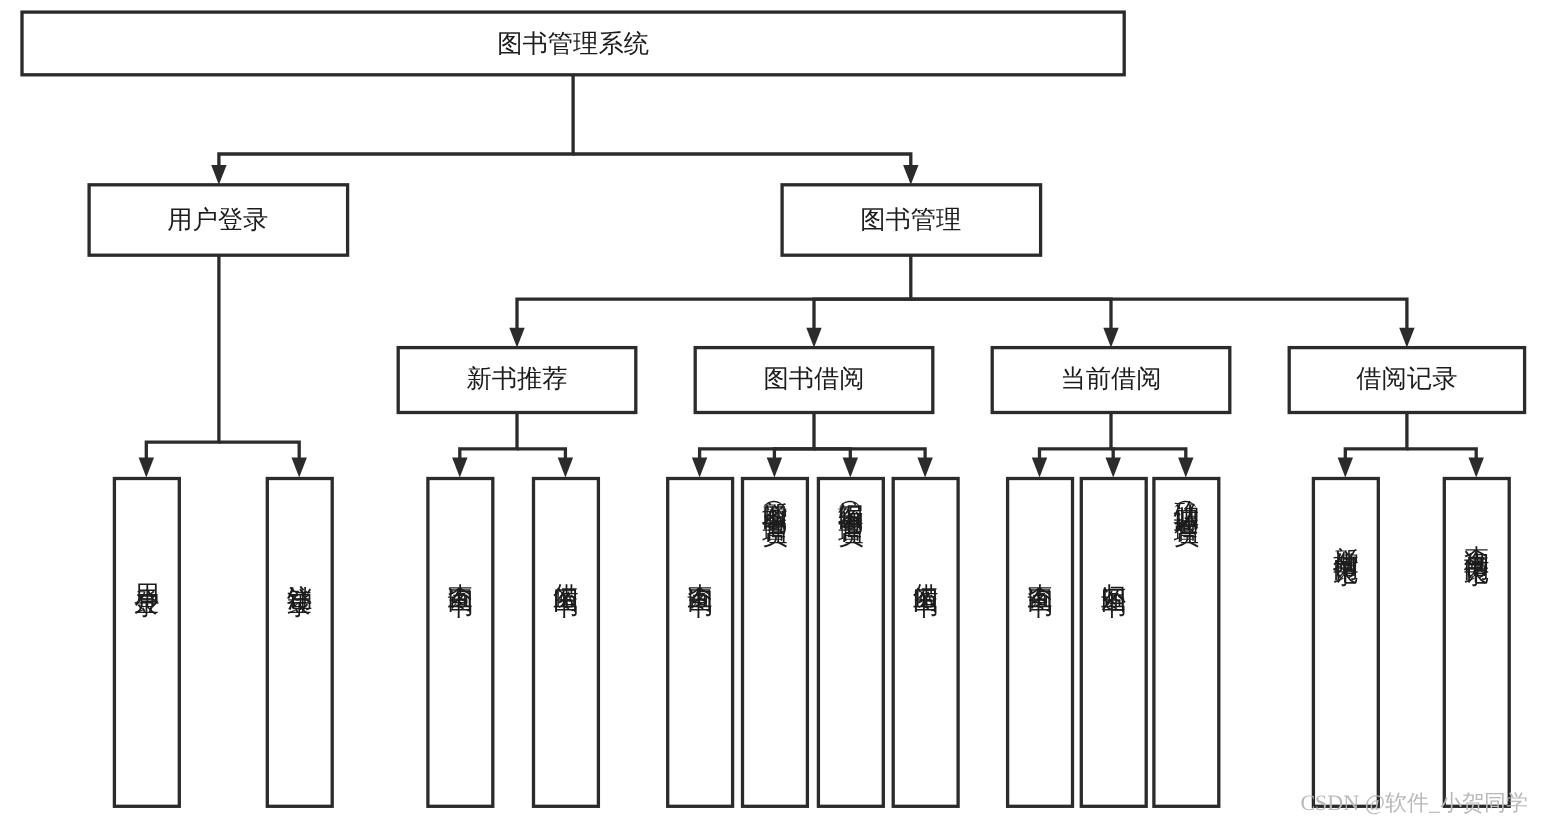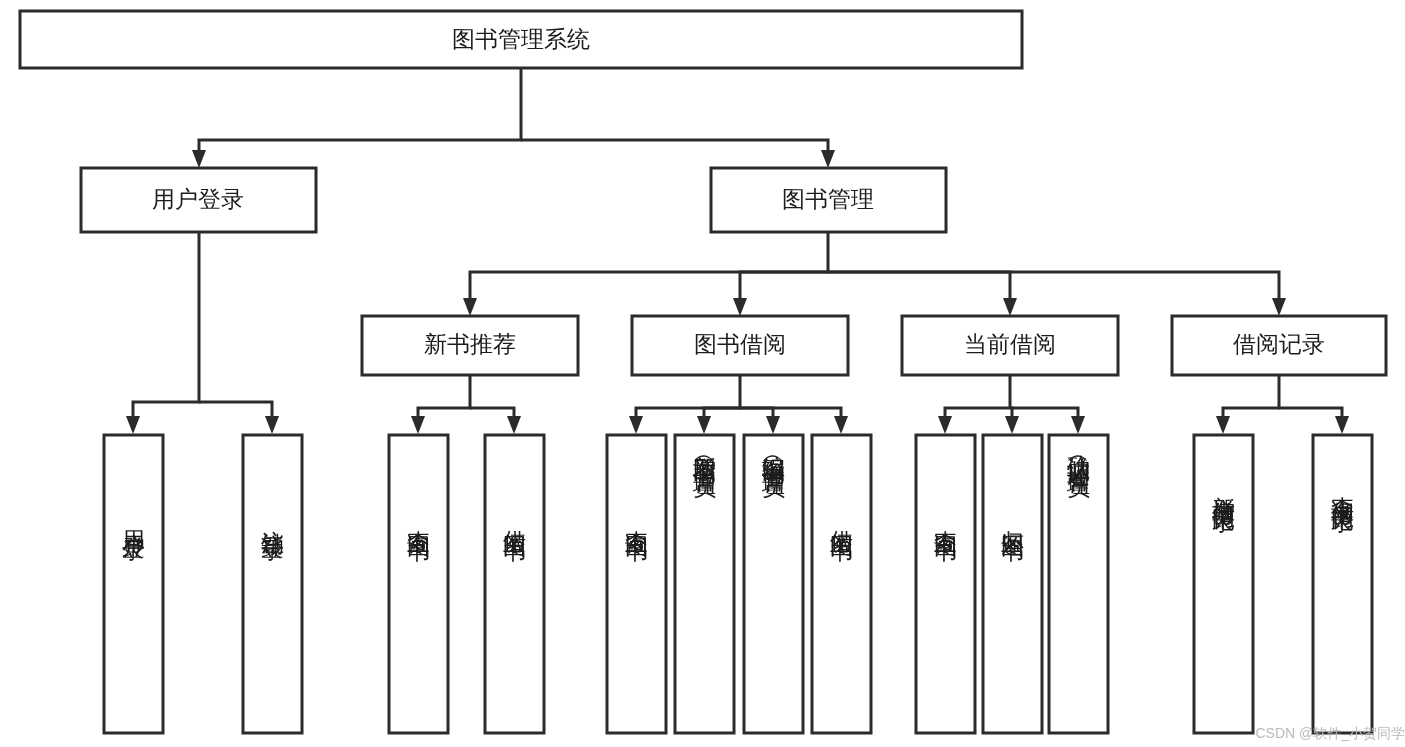--- a/index.html
+++ b/index.html
@@ -42,25 +42,25 @@
   .link-line {
     stroke: #2b2b2b;
     stroke-width: 3;
     fill: none;
   }
   .arrow-head {
     fill: #2b2b2b;
   }
   .watermark {
     position: absolute;
-    right: 0;
+    right: 16px;
     bottom: 4px;
     color: #b9b9b9;
-    font-size: 14px;
-    font-family: Liberation Sans, sans-serif;
+    font-size: 20px;
+    font-family: Liberation Serif, serif;
     white-space: nowrap;
     user-select: none;
   }
 </style>
 </head>
 <body>
 
 <svg id="diagram" viewBox="0 0 1405 747">
   <defs>
     <marker id="arrow" viewBox="0 0 12 14" refX="6" refY="13" markerWidth="12" markerHeight="14" orient="auto-start-reverse" markerUnits="userSpaceOnUse">

